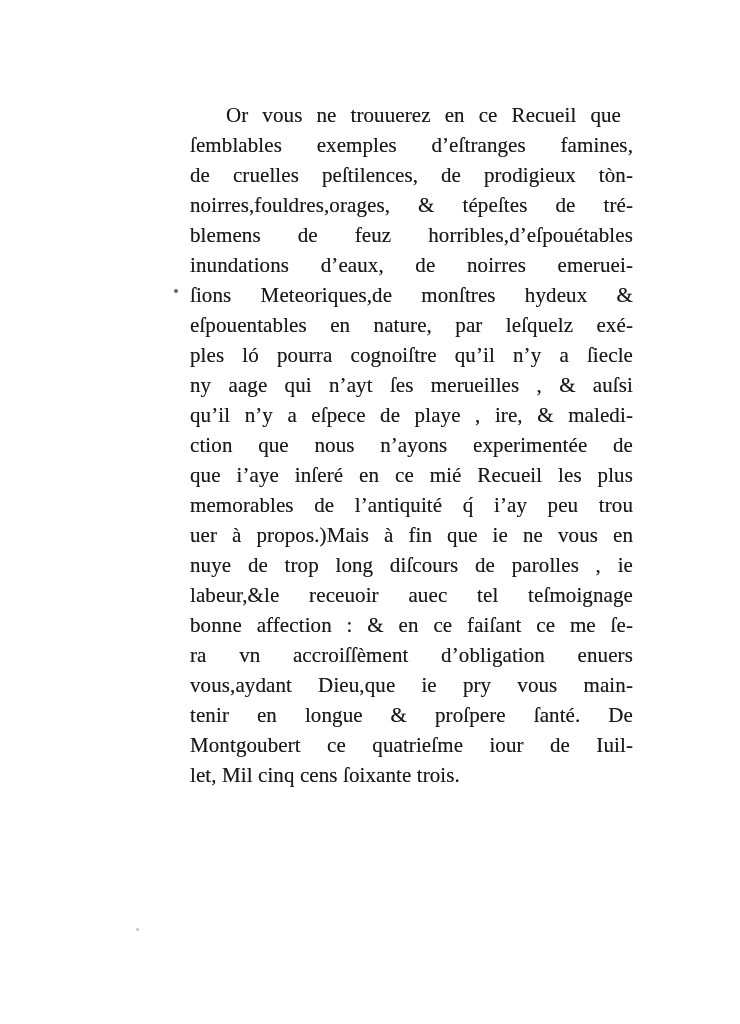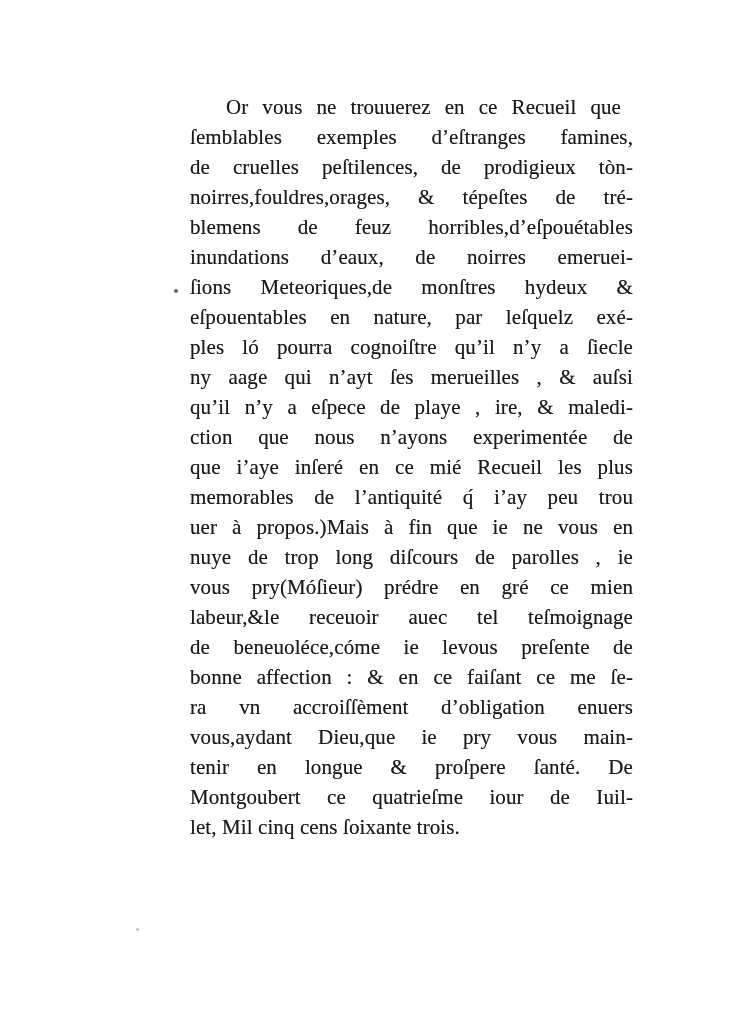--- a/index.html
+++ b/index.html
@@ -12,21 +12,21 @@
     width: 740px;
     height: 1024px;
     background: #ffffff;
     overflow: hidden;
     font-family: "Liberation Serif", "DejaVu Serif", serif;
     color: #1c1a19;
   }
   .textblock {
     position: absolute;
     left: 190px;
-    top: 92px;
+    top: 100px;
     width: 443px;
   }
   .line {
     font-size: 21px;
     line-height: 30px;
     height: 30px;
     text-align: justify;
     text-align-last: justify;
     letter-spacing: 0.1px;
     text-shadow: 0 0 0.5px rgba(28, 26, 25, 0.55);
@@ -76,23 +76,21 @@
     <div class="line">ſions Meteoriques,de monſtres hydeux &amp;</div>
     <div class="line">eſpouentables en nature, par leſquelz exé-</div>
     <div class="line">ples ló pourra cognoiſtre qu’il n’y a ſiecle</div>
     <div class="line">ny aage qui n’ayt ſes merueilles , &amp; auſsi</div>
     <div class="line">qu’il n’y a eſpece de playe , ire, &amp; maledi-</div>
     <div class="line">ction que nous n’ayons experimentée de</div>
     <div class="line">que i’aye inſeré en ce mié Recueil les plus</div>
     <div class="line">memorables de l’antiquité q́ i’ay peu trou</div>
     <div class="line">uer à propos.)Mais à fin que ie ne vous en</div>
     <div class="line">nuye de trop long diſcours de parolles , ie</div>
-    <div class="line">vous pry(Móſieur) prédre en gré ce mien</div>
     <div class="line">labeur,&amp;le receuoir auec tel teſmoignage</div>
-    <div class="line">de beneuoléce,cóme ie levous preſente de</div>
     <div class="line">bonne affection : &amp; en ce faiſant ce me ſe-</div>
     <div class="line">ra vn accroiſſèment d’obligation enuers</div>
     <div class="line">vous,aydant Dieu,que ie pry vous main-</div>
     <div class="line">tenir en longue &amp; proſpere ſanté. De</div>
     <div class="line">Montgoubert ce quatrieſme iour de Iuil-</div>
     <div class="line last">let, Mil cinq cens ſoixante trois.</div>
   </div>
   <div class="speck speck-a"></div>
   <div class="speck speck-b"></div>
 </div>

